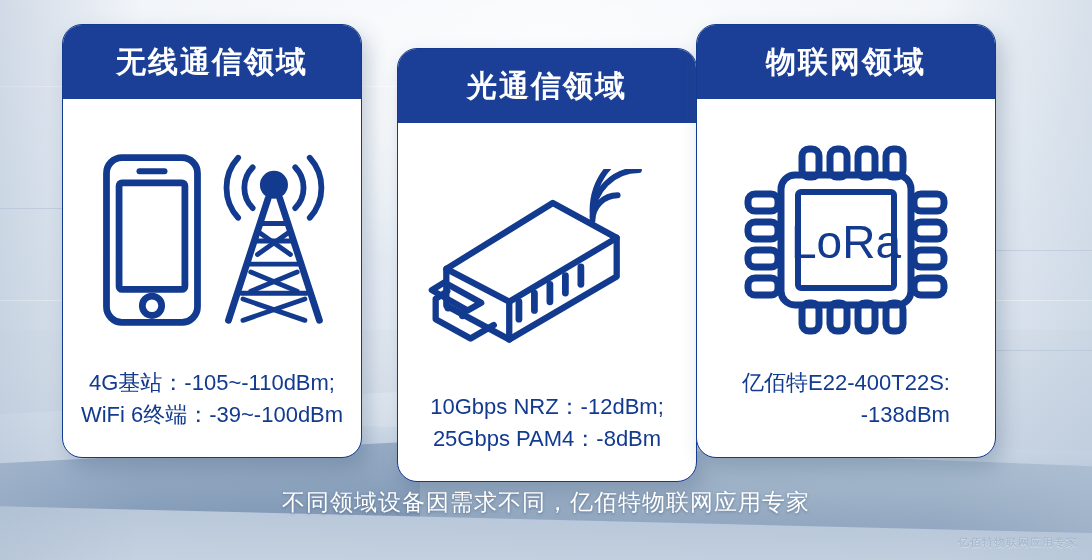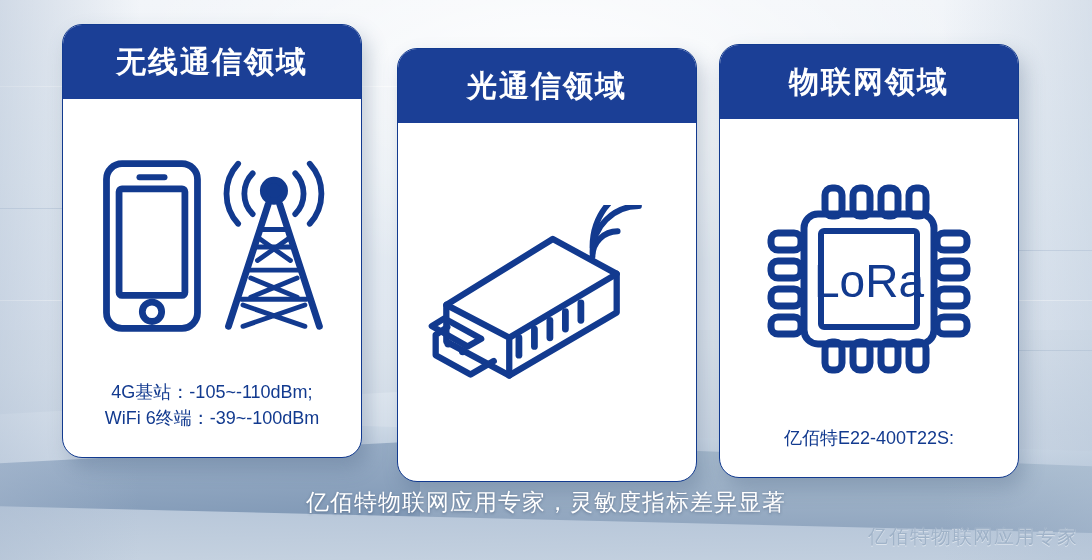--- a/index.html
+++ b/index.html
@@ -40,40 +40,40 @@
     background:linear-gradient(270deg,rgba(175,192,212,.40),rgba(175,192,212,0));}
 
   
   .cards{position:absolute;left:0;top:0;width:1092px;height:470px;}
   .card{position:absolute;top:24px;width:298px;height:432px;
     background:#ffffff;border:1.5px solid #123a8f;border-radius:20px;
     box-shadow:6px 10px 20px rgba(60,85,120,.28);
     display:flex;flex-direction:column;overflow:hidden;}
   .card.c1{left:62px;}
   .card.c2{left:397px;margin-top:24px;}
-  .card.c3{left:719px;margin-top:20px;}
+  .card.c3{left:696px;}
   .card-head{height:74px;flex:0 0 74px;background:#1b3f96;
     display:flex;align-items:center;justify-content:center;}
   .card-head .t{color:#ffffff;font-size:30px;font-weight:700;letter-spacing:2px;
     font-family:"DejaVu Sans","Liberation Sans",sans-serif;}
   .card-body{flex:1;display:flex;flex-direction:column;align-items:center;
     justify-content:space-between;padding:14px 28px 18px;}
   .icon-wrap{flex:1;display:flex;align-items:center;justify-content:center;width:100%;}
-  .card-text{color:#123a8f;font-size:18px;line-height:1.45;text-align:center;
+  .card-text{color:#123a8f;font-size:22px;line-height:1.45;text-align:center;
     font-family:"Liberation Sans","DejaVu Sans",sans-serif;padding-bottom:8px;}
   .card-text .ln{display:block;white-space:nowrap;}
   .card.c3 .card-text .ln{white-space:normal;text-align:right;}
 
   
   .caption{position:absolute;left:0;top:487px;width:1092px;text-align:center;
     color:#ffffff;font-size:23px;letter-spacing:1px;
     font-family:"DejaVu Sans","Liberation Sans",sans-serif;
     text-shadow:0 1px 3px rgba(40,60,90,.45);}
   .watermark{position:absolute;right:14px;bottom:10px;
-    color:#9fb2c8;font-size:20px;letter-spacing:1px;opacity:.95;
+    color:#9fb2c8;font-size:11px;letter-spacing:1px;opacity:.95;
     font-family:"DejaVu Sans","Liberation Sans",sans-serif;
     text-shadow:0 1px 0 rgba(255,255,255,.5);}
 </style>
 </head>
 <body>
 
 <div class="stage">
 
   <div class="bg-base"></div>
   <div class="bg-topwall"></div>
@@ -148,20 +148,24 @@
               <line x1="96" y1="152" x2="96" y2="134" stroke-width="7"></line>
               <line x1="112" y1="143" x2="112" y2="125" stroke-width="7"></line>
               <line x1="128" y1="134" x2="128" y2="116" stroke-width="7"></line>
               <line x1="144" y1="125" x2="144" y2="107" stroke-width="7"></line>
               <line x1="160" y1="116" x2="160" y2="98" stroke-width="7"></line>
               <path d="M172 50 A26 26 0 0 1 198 24" stroke-width="6"></path>
               <path d="M172 28 A48 48 0 0 1 220 -20" stroke-width="6" transform="translate(0,18)"></path>
               <path d="M174 8 A68 68 0 0 1 242 -60" stroke-width="6" transform="translate(-2,32)"></path>
             </g>
           </svg>
+        </div>
+        <div class="card-text">
+          <span class="ln">10Gbps NRZ：-12dBm;</span>
+          <span class="ln">25Gbps PAM4：-8dBm</span>
         </div>
       </div>
     </div>
 
     <div class="card c3">
       <div class="card-head">
         <span class="t">物联网领域</span>
       </div>
       <div class="card-body">
         <div class="icon-wrap">
@@ -184,22 +188,23 @@
               <rect x="173" y="54" width="30" height="17" rx="7"></rect>
               <rect x="173" y="82" width="30" height="17" rx="7"></rect>
               <rect x="173" y="110" width="30" height="17" rx="7"></rect>
               <rect x="173" y="138" width="30" height="17" rx="7"></rect>
             </g>
             <text x="105" y="118" text-anchor="middle" fill="#123a8f" font-family="Liberation Sans, DejaVu Sans, sans-serif" font-size="46" font-weight="400">LoRa</text>
           </svg>
         </div>
         <div class="card-text">
           <span class="ln">亿佰特E22-400T22S:</span>
+          <span class="ln">-138dBm</span>
         </div>
       </div>
     </div>
 
   </div>
 
-  <div class="caption">亿佰特物联网应用专家，灵敏度指标差异显著</div>
+  <div class="caption">不同领域设备因需求不同，亿佰特物联网应用专家</div>
   <div class="watermark">亿佰特物联网应用专家</div>
 
 </div>
 
 </body></html>

